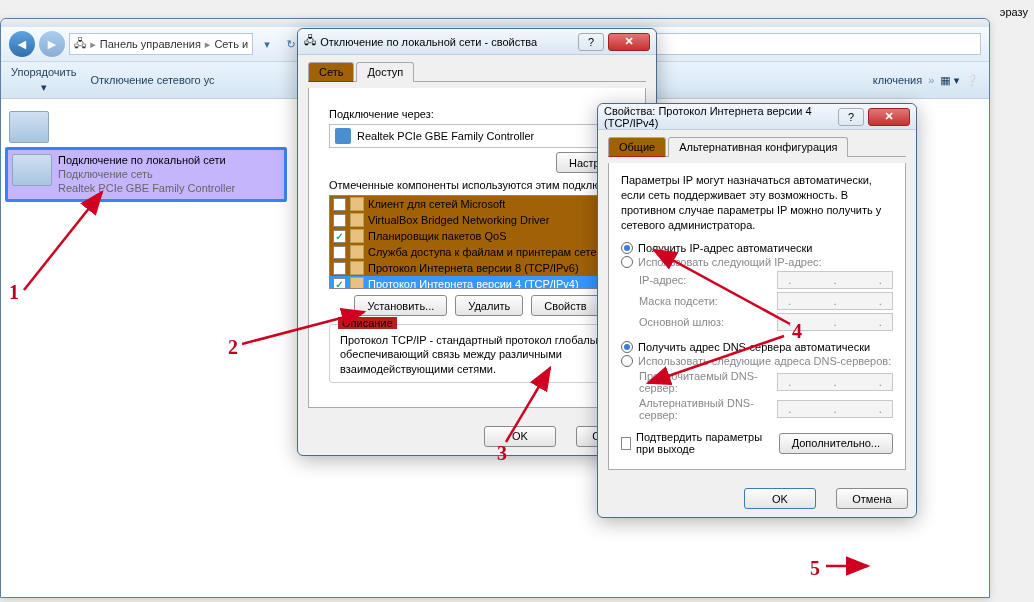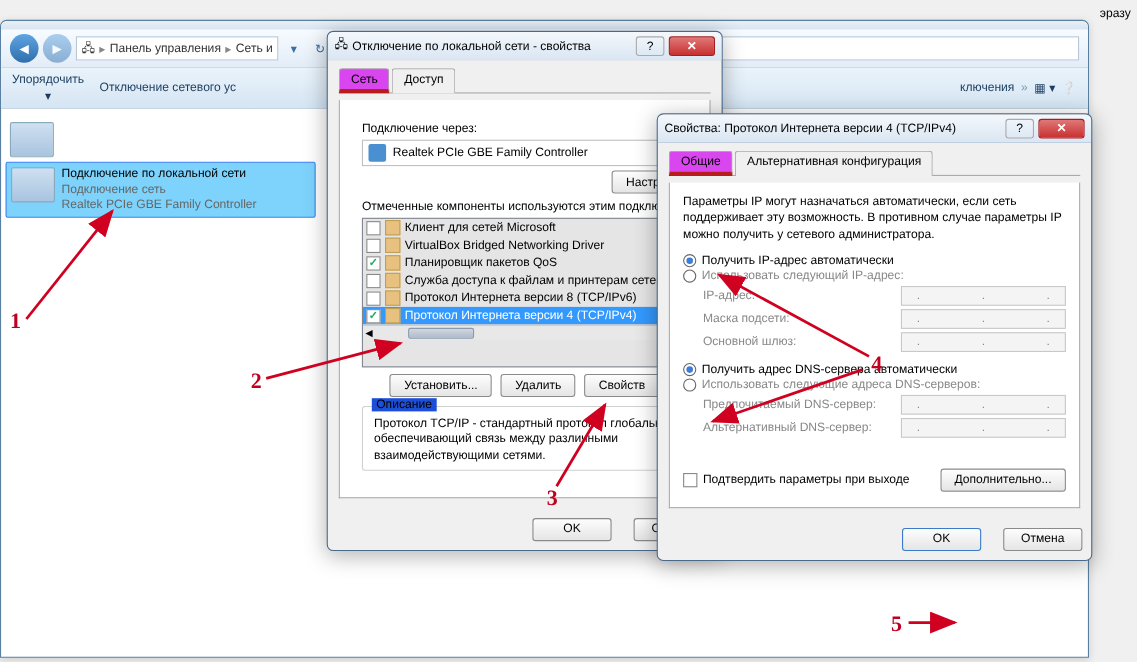--- a/index.html
+++ b/index.html
@@ -17,56 +17,56 @@
 .nav-icon { width:20px; height:20px; display:flex; align-items:center; justify-content:center; color:#3a6ea5;}
 
 .explorer-toolbar { display:flex; align-items:center; gap:14px; padding:4px 10px; background:linear-gradient(#eaf3fb,#d5e5f3); border-bottom:1px solid #c0d0e0; color:#1a3c5e;}
 .toolbar-item { display:flex; align-items:center; gap:3px;flex-direction:column;}
 .toolbar-sep { color:#7a9ab5;}
 .toolbar-right { margin-left:auto; display:flex; gap:6px;}
 
 .explorer-body { display:flex; height:calc(100% - 72px);}
 .connections-list { width:290px; padding:8px 4px;}
 .conn-item { display:flex; gap:6px; padding:4px; border-radius:2px;}
-.conn-item.selected { background:#7dd3fc; border:1px solid #3b82f6;}
+.conn-item.selected { background:#c4b5fd; border:3px solid #3b82f6;}
 .conn-icon { width:40px; height:32px; background:linear-gradient(#cfe0f0,#a8c4e0); border:1px solid #8ab; border-radius:2px; flex-shrink:0;}
 .conn-text { display:flex; flex-direction:column; line-height:1.25;}
 .conn-name { color:#000;}
 .conn-status { color:#666;}
 .conn-adapter { color:#666;}
 
 
 .dialog { position:absolute; background:#f0f0f0; border:1px solid #4a6a8a; border-radius:6px; box-shadow:0 4px 20px rgba(0,0,0,.3);}
 .dialog-titlebar { display:flex; align-items:center; height:26px; padding:0 6px; background:linear-gradient(#f4f8fc,#dae6f2); border-radius:6px 6px 0 0; border-bottom:1px solid #c0d0e0;}
 .dialog-title { flex:1; color:#000;}
 .dialog-close { width:42px; height:18px; background:linear-gradient(#e07878,#c83030); border:1px solid #a02020; border-radius:3px; color:#fff; display:flex; align-items:center; justify-content:center; font-weight:bold;}
 .dialog-min { width:26px; height:18px; border:1px solid #aaa; border-radius:3px; margin-right:4px; display:flex; align-items:center; justify-content:center;}
 .dialog-body { padding:6px 10px 10px;}
 
 .tabs { display:flex; border-bottom:1px solid #aaa; margin-bottom:6px;}
 .tab { padding:3px 10px; border:1px solid #aaa; border-bottom:none; background:#f0f0f0; margin-right:2px; border-radius:3px 3px 0 0; position:relative; top:1px;}
-.tab.active { background:#d946ef; border-bottom:4px solid #b91c1c;}
+.tab.active { background:#a16207; border-bottom:1px solid #b91c1c;}
 .tab-panel { background:#fff; border:1px solid #aaa; border-top:none; padding:20px;}
 
 .fieldbox { border:1px solid #c0c0c0; background:#fff; padding:3px 5px; display:flex; align-items:center; gap:6px; margin:4px 0;}
 .net-icon { width:16px; height:16px; background:#4a90d0; border-radius:2px;}
 .btn { display:inline-flex; align-items:center; justify-content:center; height:21px; padding:0 12px; border:1px solid #8a8a8a; background:linear-gradient(#fdfdfd,#e5e5e5); border-radius:3px; cursor:pointer;}
 .btn-row { display:flex; gap:8px; justify-content:center; margin-top:6px;}
 
-.component-list { border:1px solid #828790; background:#e5e5e5; height:136px; overflow:hidden; margin:4px 0;}
+.component-list { border:1px solid #828790; background:#a16207; height:94px; overflow:hidden; margin:4px 0;}
 .comp-row { display:flex; align-items:center; gap:4px; padding:1px 3px; border-bottom:0;}
 .comp-row.sel { background:#3399ff; color:#fff;}
 .cb { width:13px; height:13px; border:1px solid #888; background:#fff; display:flex; align-items:center; justify-content:center; font-size:10px;}
 .cb.checked::after { content:"✓"; color:#2a6; font-weight:bold;}
 .comp-icon { width:14px; height:14px; background:#e8c080; border:1px solid #c0a050;}
 .scrollbar { height:14px; background:#e8e8e8; border-top:1px solid #bbb; display:flex; align-items:center;}
 .scrollbar .thumb { height:10px; width:60px; background:linear-gradient(#d0d8e0,#b0bcca); border:1px solid #8a9aac; margin-left:30px; border-radius:2px;}
 
 .groupbox { border:1px solid #d0d0d0; border-radius:3px; padding:8px 10px 6px; margin:4px 0; position:relative;}
-.group-title { position:absolute; top:-8px; left:8px; background:#1d4ed8; padding:0 4px;}
+.group-title { position:absolute; top:-8px; left:8px; background:#b91c1c; padding:0 4px;}
 
 .radio { width:12px; height:12px; border:1px solid #666; border-radius:50%; display:inline-flex; align-items:center; justify-content:center; margin-right:5px; vertical-align:middle; flex-shrink:0;}
 .radio.checked::after { content:""; width:6px; height:6px; background:#3b7dd8; border-radius:50%;}
 .radio-row { display:flex; align-items:center; margin:2px 0;}
 .radio-row.disabled { color:#888;}
 
 .ip-row { display:flex; align-items:center; margin:3px 0 3px 18px;}
 .ip-label { width:180px; color:#888;}
 .ip-field { width:150px; height:18px; border:1px solid #c8c8c8; background:#f4f4f4; display:flex; align-items:center; justify-content:space-around; color:#888;}
 .ip-field span { width:2px;}
@@ -199,21 +199,21 @@
         <div style="line-height:1.3">Протокол TCP/IP - стандартный протокол глобальны обеспечивающий связь между различными взаимодействующими сетями.</div>
       </div>
     </div>
   </div>
   <div class="dialog-footer">
     <button class="btn" style="width:72px">OK</button>
     <button class="btn" style="width:72px">Отмена</button>
   </div>
 </div>
 
-<div class="dialog" style="left:597px; top:103px; width:396px;">
+<div class="dialog" style="left:597px; top:103px; width:320px;">
   <div class="dialog-titlebar">
     <span class="dialog-title">Свойства: Протокол Интернета версии 4 (TCP/IPv4)</span>
     <div class="dialog-min">?</div>
     <div class="dialog-close">✕</div>
   </div>
   <div class="dialog-body">
     <div class="tabs">
       <div class="tab active">Общие</div>
       <div class="tab">Альтернативная конфигурация</div>
     </div>
@@ -251,21 +251,21 @@
         </div>
       <div class="ip-row">
           <span class="ip-label">Предпочитаемый DNS-сервер:</span>
           <div class="ip-field">.<span></span>.<span></span>.</div>
         </div>
       <div class="ip-row">
           <span class="ip-label">Альтернативный DNS-сервер:</span>
           <div class="ip-field">.<span></span>.<span></span>.</div>
         </div>
 
-      <div class="checkbox-row" style="margin-top:28px">
+      <div class="checkbox-row" style="margin-top:10px">
         <div class="cb"></div>
         <span>Подтвердить параметры при выходе</span>
         <button class="btn" style="margin-left:auto">Дополнительно...</button>
       </div>
     </div>
   </div>
   <div class="dialog-footer">
     <button class="btn" style="width:72px; border-color:#3a7ac8">OK</button>
     <button class="btn" style="width:72px">Отмена</button>
   </div>

